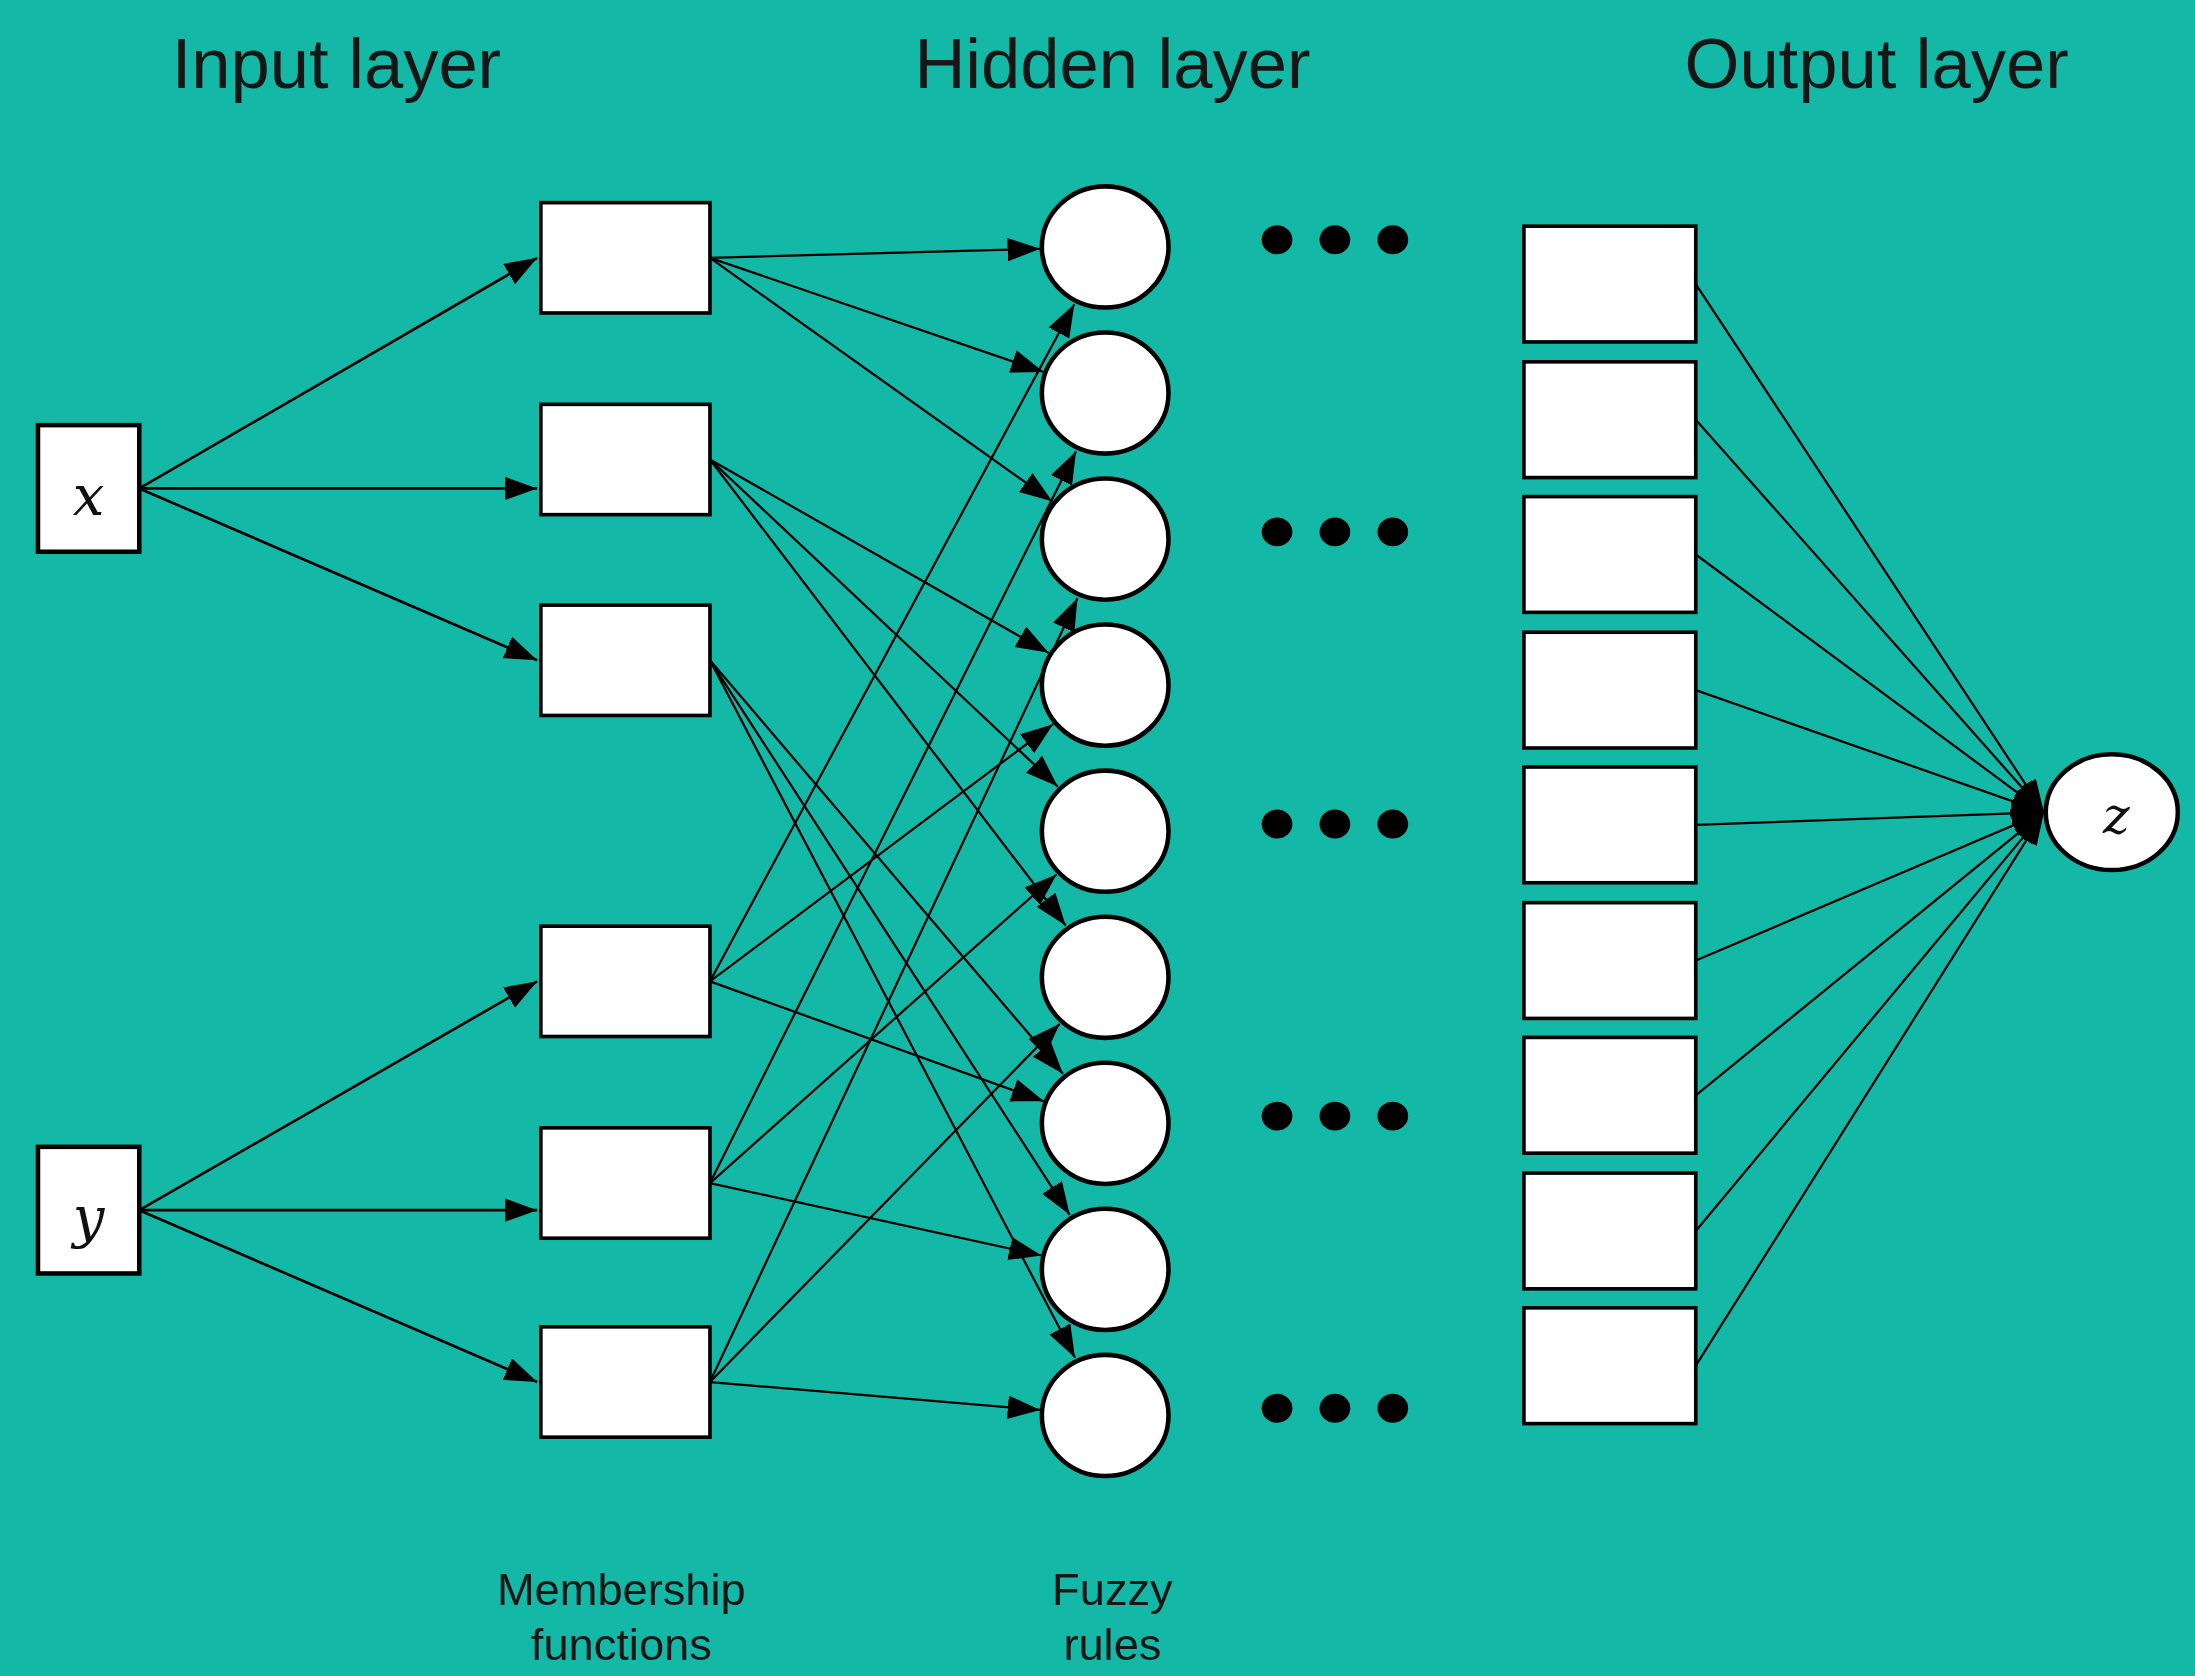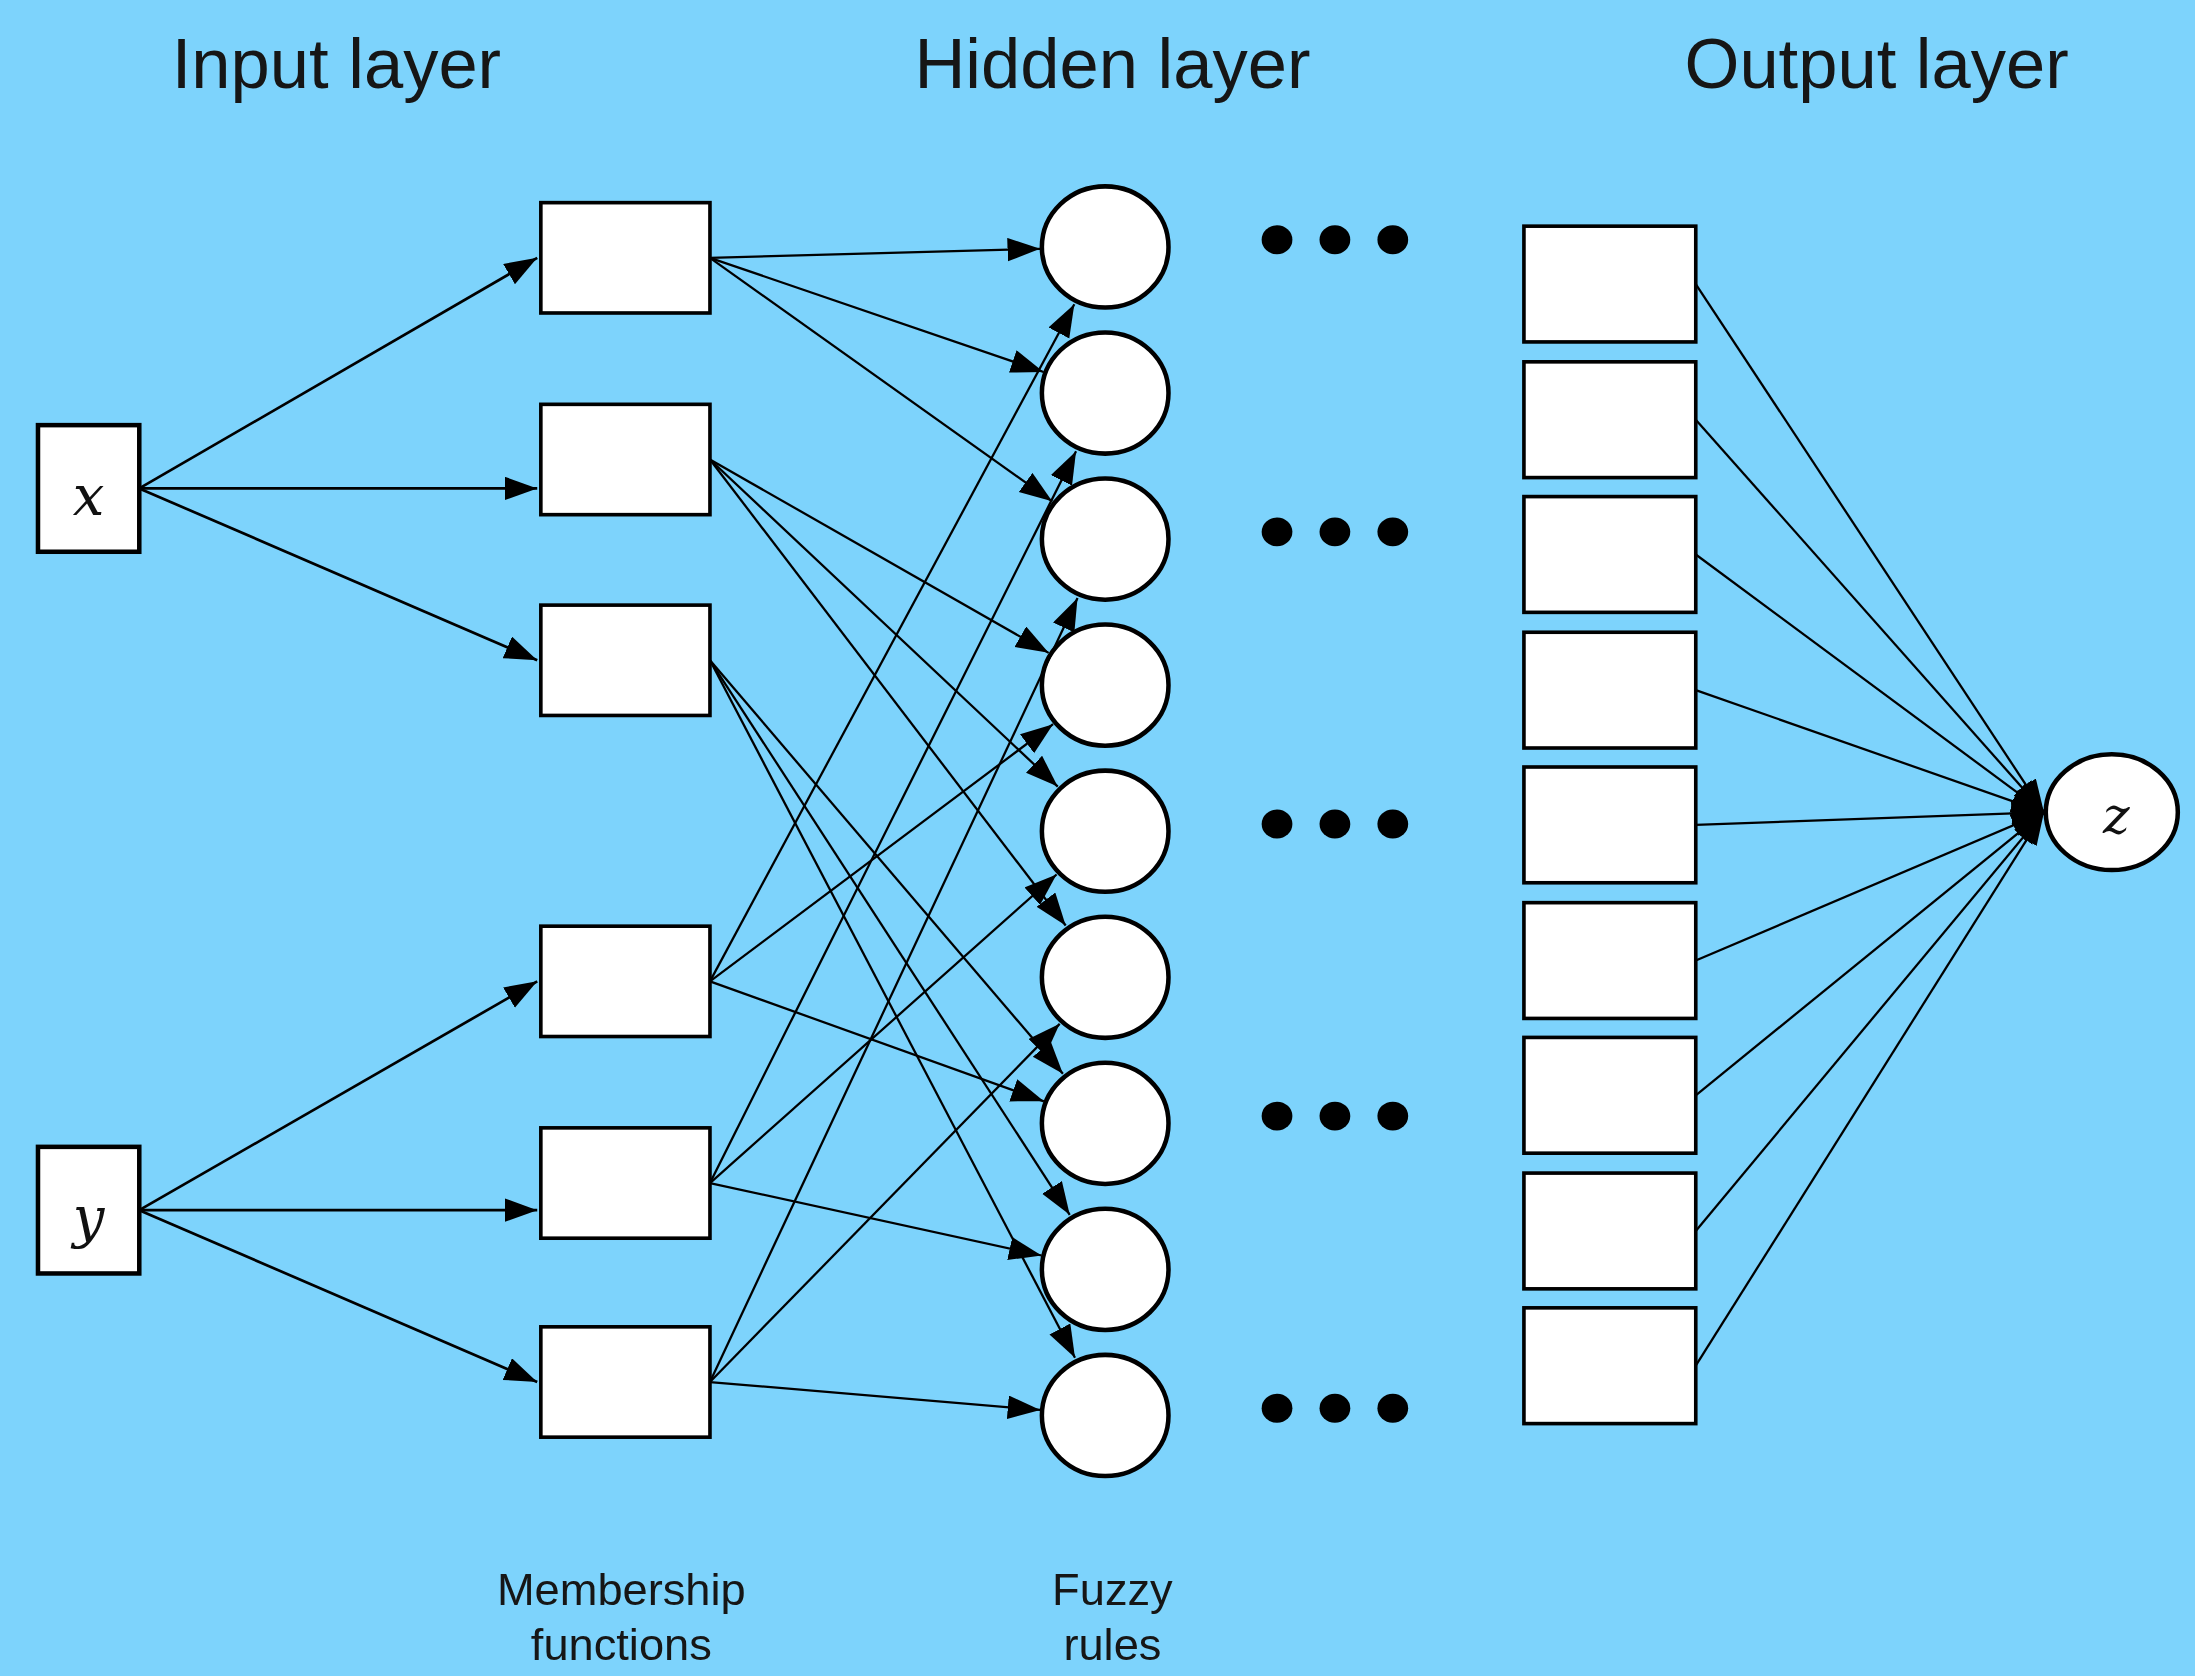--- a/index.html
+++ b/index.html
@@ -4,21 +4,21 @@
 <style>
   html, body {
     margin: 0;
     padding: 0;
     background: #ffffff;
   }
   .canvas {
     width: 2195px;
     height: 1676px;
     position: relative;
-    background: #7dd3fc;
+    background: #14b8a6;
     font-family: "Liberation Sans", sans-serif;
   }
   svg { display: block; }
   .layer-title {
     font-family: "Liberation Sans", sans-serif;
     font-size: 78px;
     font-weight: 500;
     fill: #161616;
   }
   .column-label {

